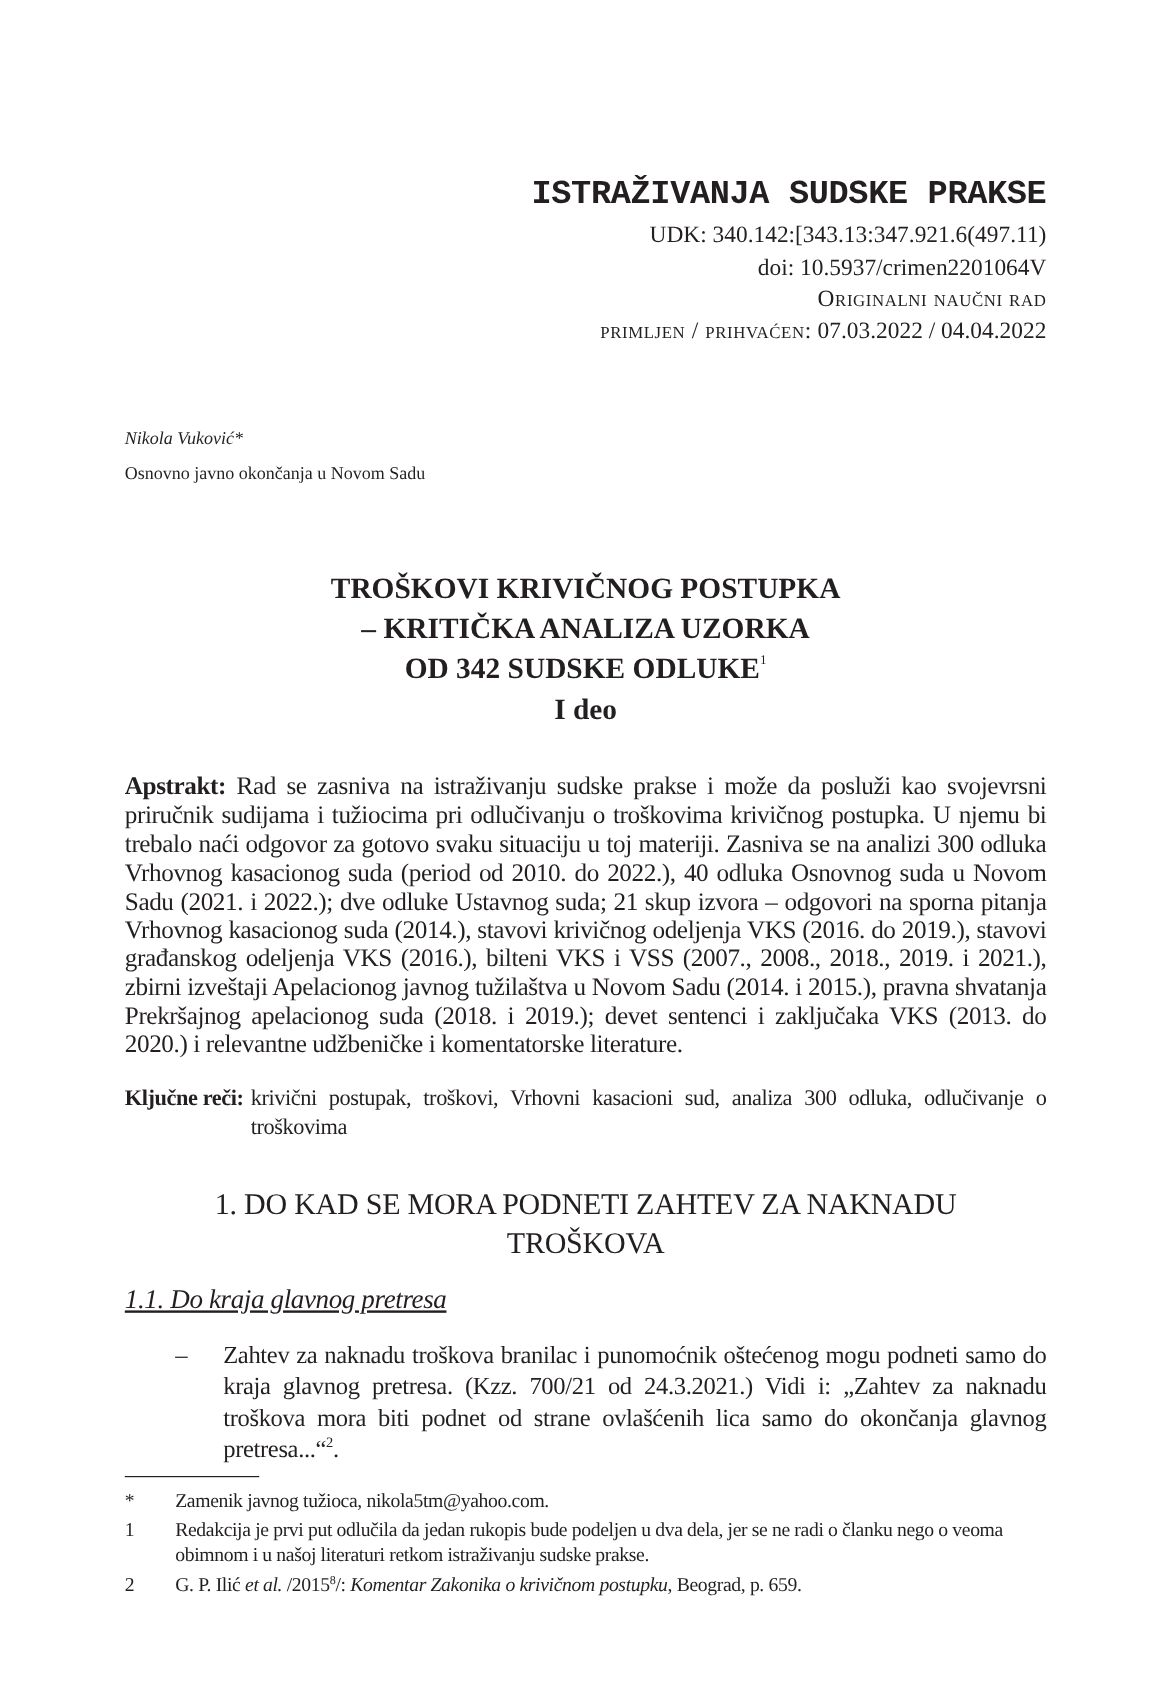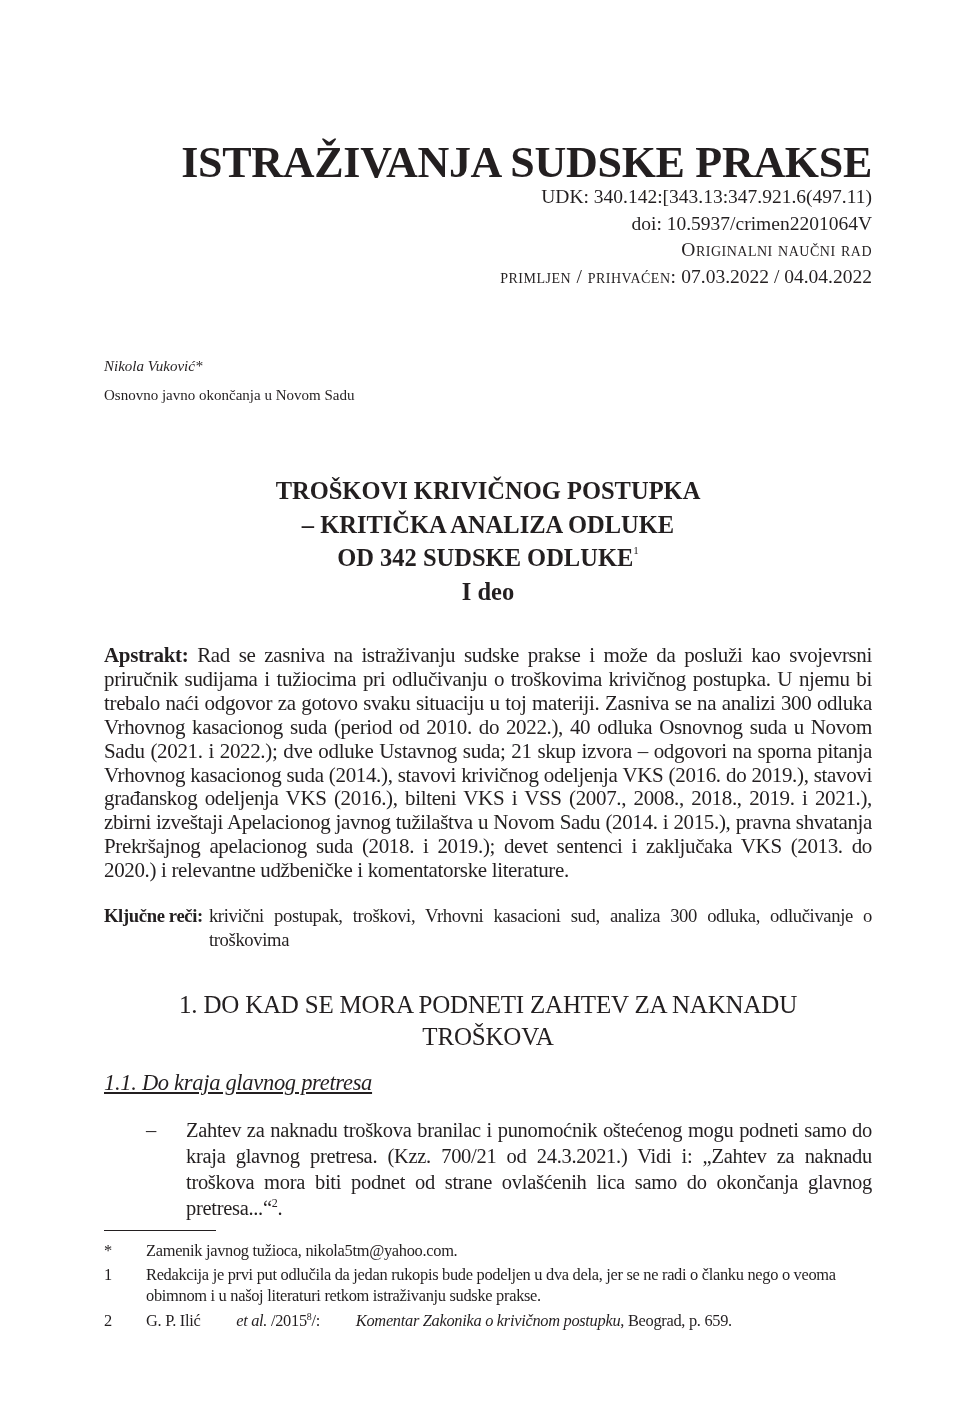--- a/index.html
+++ b/index.html
@@ -20,23 +20,23 @@
       left: 104px;
       top: 0;
       width: 768px;
       height: 1418px;
     }
     
     .journal-section {
       position: absolute;
       right: 0;
       top: 141px;
-      font-family: Liberation Serif, serif;
+      font-family: Liberation Mono, monospace;
       font-weight: bold;
-      font-size: 44px;
+      font-size: 28px;
       letter-spacing: -0.3px;
       line-height: 44px;
       white-space: nowrap;
     }
     .meta {
       position: absolute;
       right: 0;
       top: 184px;
       text-align: right;
       font-size: 19.5px;
@@ -182,21 +182,21 @@
       flex: none;
     }
     .footnote .ftext {
       flex: 1;
     }
     .footnote sup {
       font-size: 10px;
       vertical-align: 6px;
       line-height: 0;
     }
-    .it { font-style: italic; margin-left: 32px; }
+    .it { font-style: italic; }
   </style>
 </head>
 <body>
 
 <div class="page">
 
   <div class="journal-section">ISTRAŽIVANJA SUDSKE PRAKSE</div>
 
   <div class="meta">
     <div>UDK: 340.142:[343.13:347.921.6(497.11)</div>
@@ -205,21 +205,21 @@
     <div><span class="sc">primljen / prihvaćen:</span> <span>07.03.2022 / 04.04.2022</span></div>
   </div>
 
   <div class="author">
     <div class="name">Nikola Vuković*</div>
     <div>Osnovno javno okončanja u Novom Sadu</div>
   </div>
 
   <div class="title">
     <div>TROŠKOVI KRIVIČNOG POSTUPKA</div>
-    <div>– KRITIČKA ANALIZA ODLUKE</div>
+    <div>– KRITIČKA ANALIZA UZORKA</div>
     <div><span>OD 342 SUDSKE ODLUKE</span><sup>1</sup></div>
     <div>I deo</div>
   </div>
 
   <div class="abstract"><span class="label">Apstrakt:</span> <span>Rad se zasniva na istraživanju sudske prakse i može da posluži kao svojevrsni priručnik sudijama i tužiocima pri odlučivanju o troškovima krivičnog postupka. U njemu bi trebalo naći odgovor za gotovo svaku situaciju u toj materiji. Zasniva se na analizi 300 odluka Vrhovnog kasacionog suda (period od 2010. do 2022.), 40 odluka Osnovnog suda u Novom Sadu (2021. i 2022.); dve odluke Ustavnog suda; 21 skup izvora – odgovori na sporna pitanja Vrhovnog kasacionog suda (2014.), stavovi krivičnog odeljenja VKS (2016. do 2019.), stavovi građanskog odeljenja VKS (2016.), bilteni VKS i VSS (2007., 2008., 2018., 2019. i 2021.), zbirni izveštaji Apelacionog javnog tužilaštva u Novom Sadu (2014. i 2015.), pravna shvatanja Prekršajnog apelacionog suda (2018. i 2019.); devet sentenci i zaključaka VKS (2013. do 2020.) i relevantne udžbeničke i komentatorske literature.</span></div>
 
   <div class="keywords">
     <span class="label">Ključne reči:</span>
     <span class="vals">krivični postupak, troškovi, Vrhovni kasacioni sud, analiza 300 odluka, odlučivanje o troškovima</span>
   </div>

